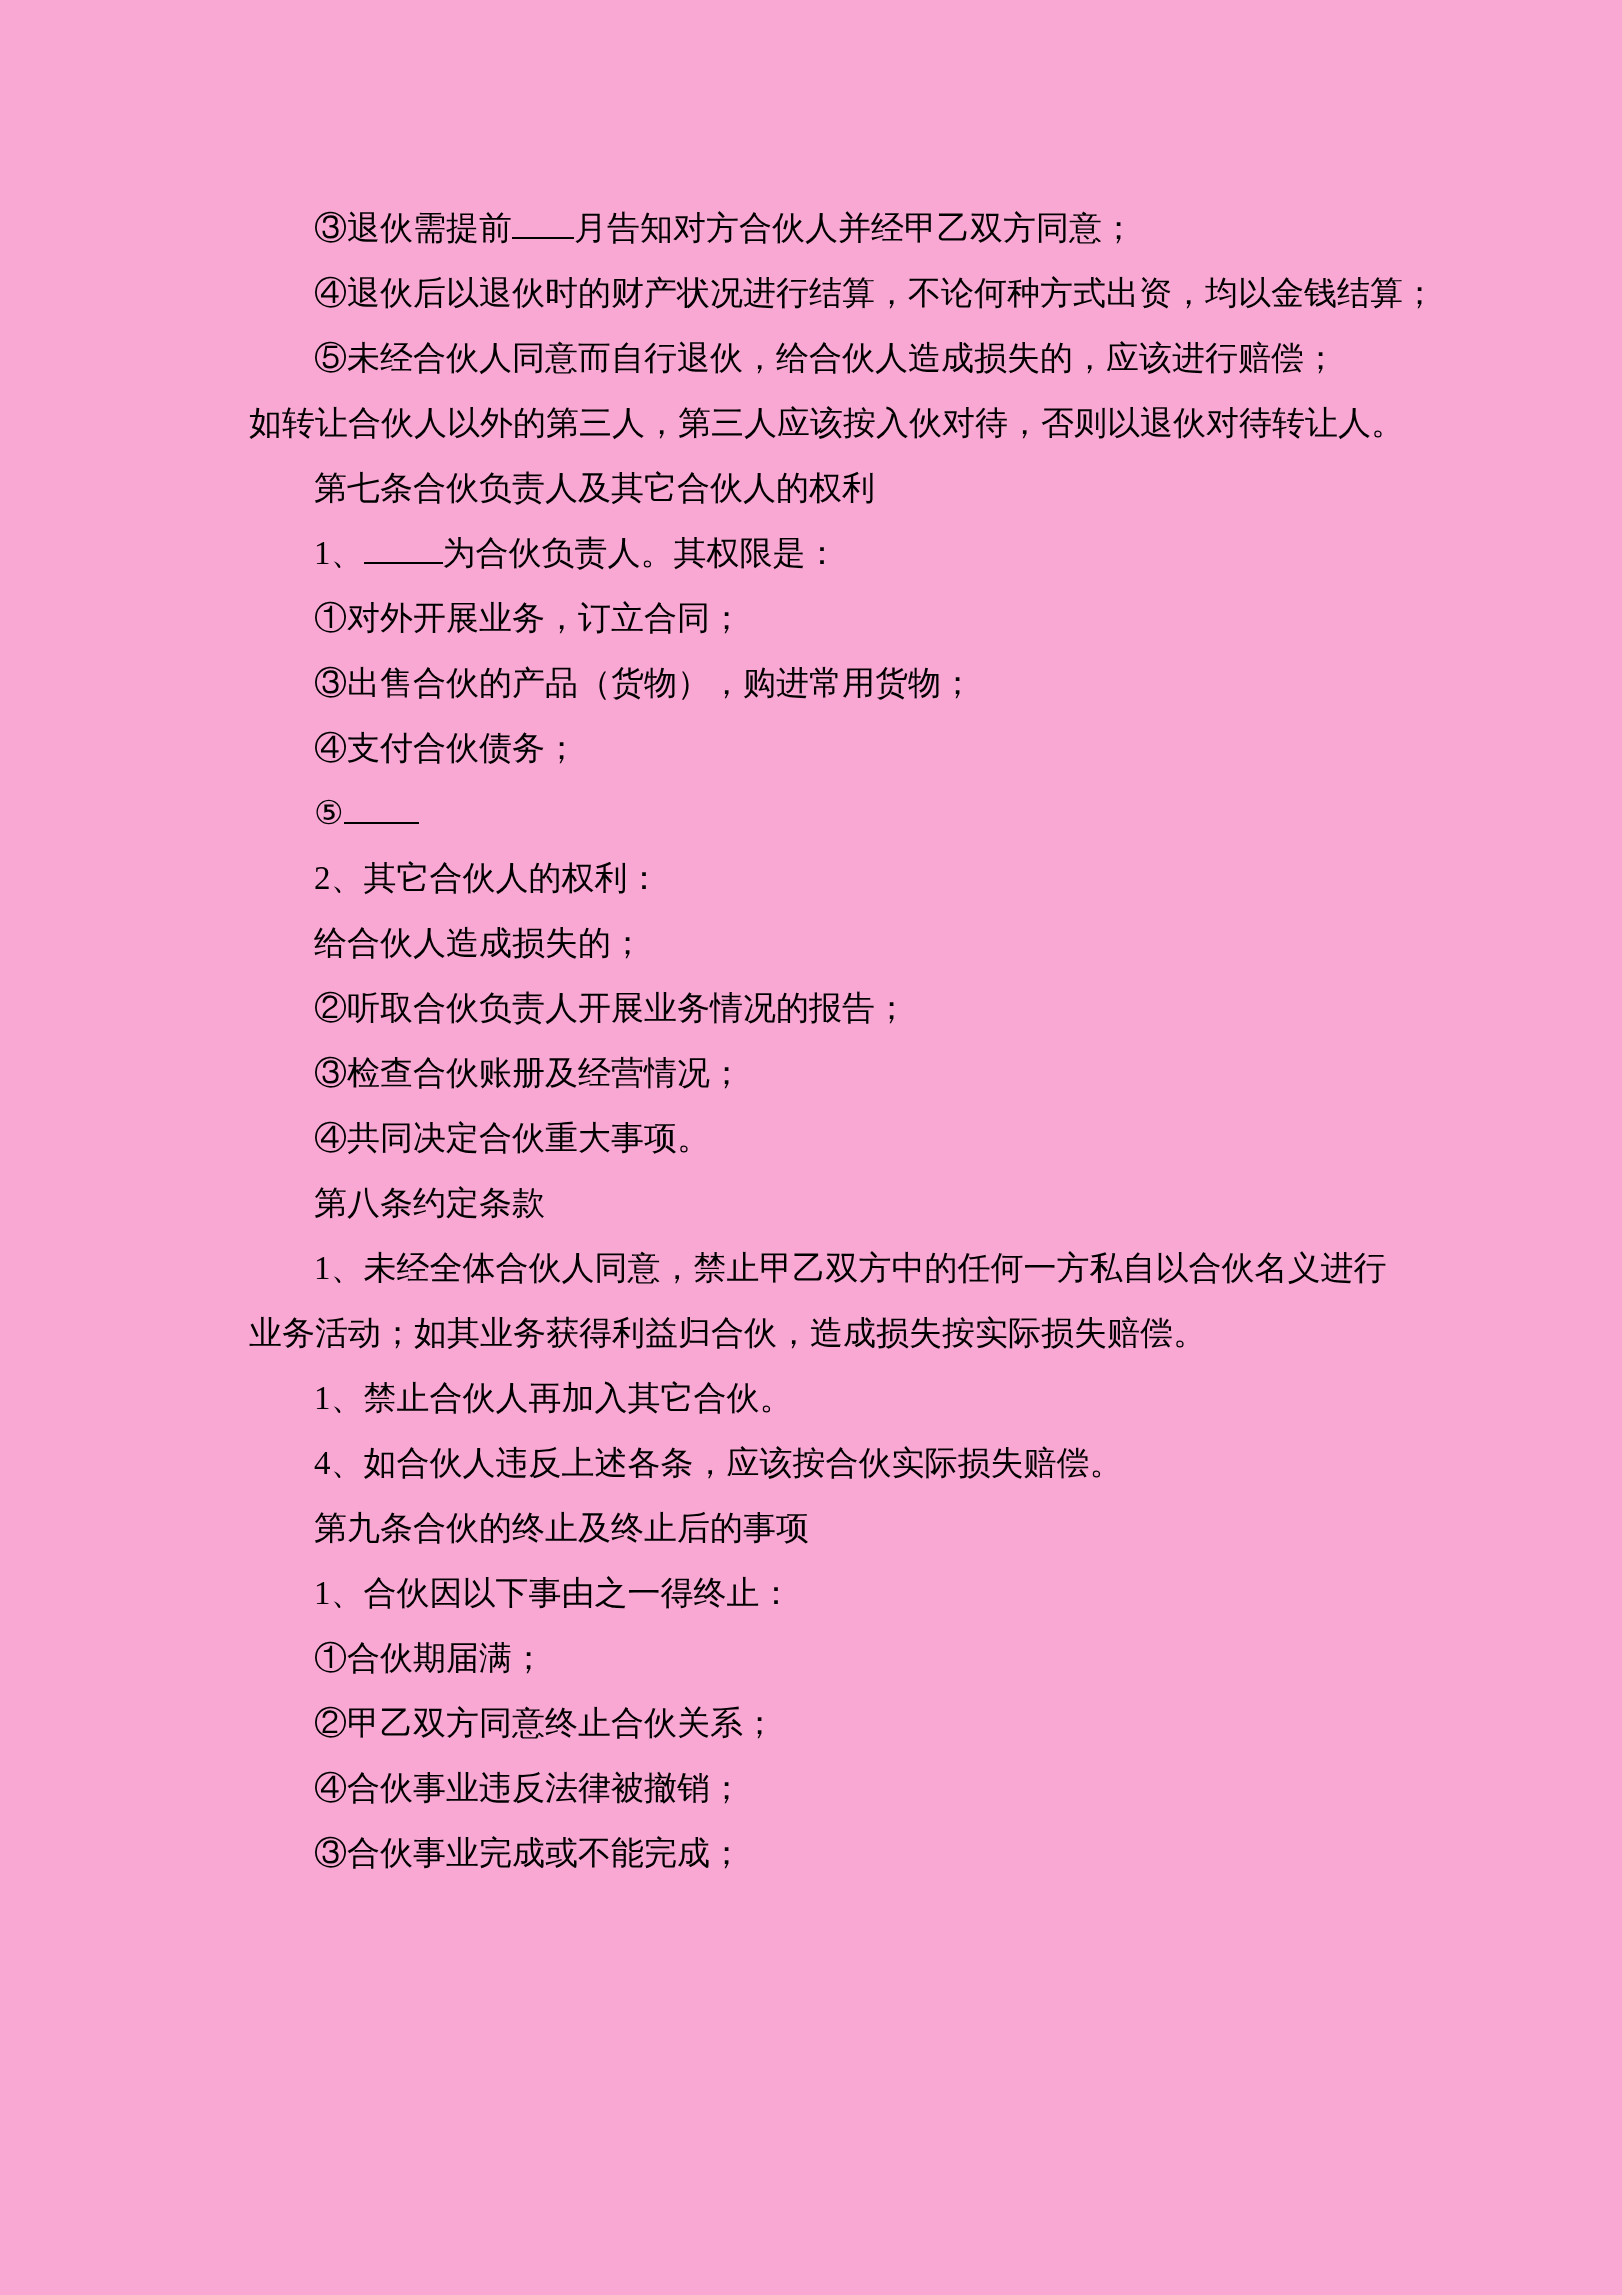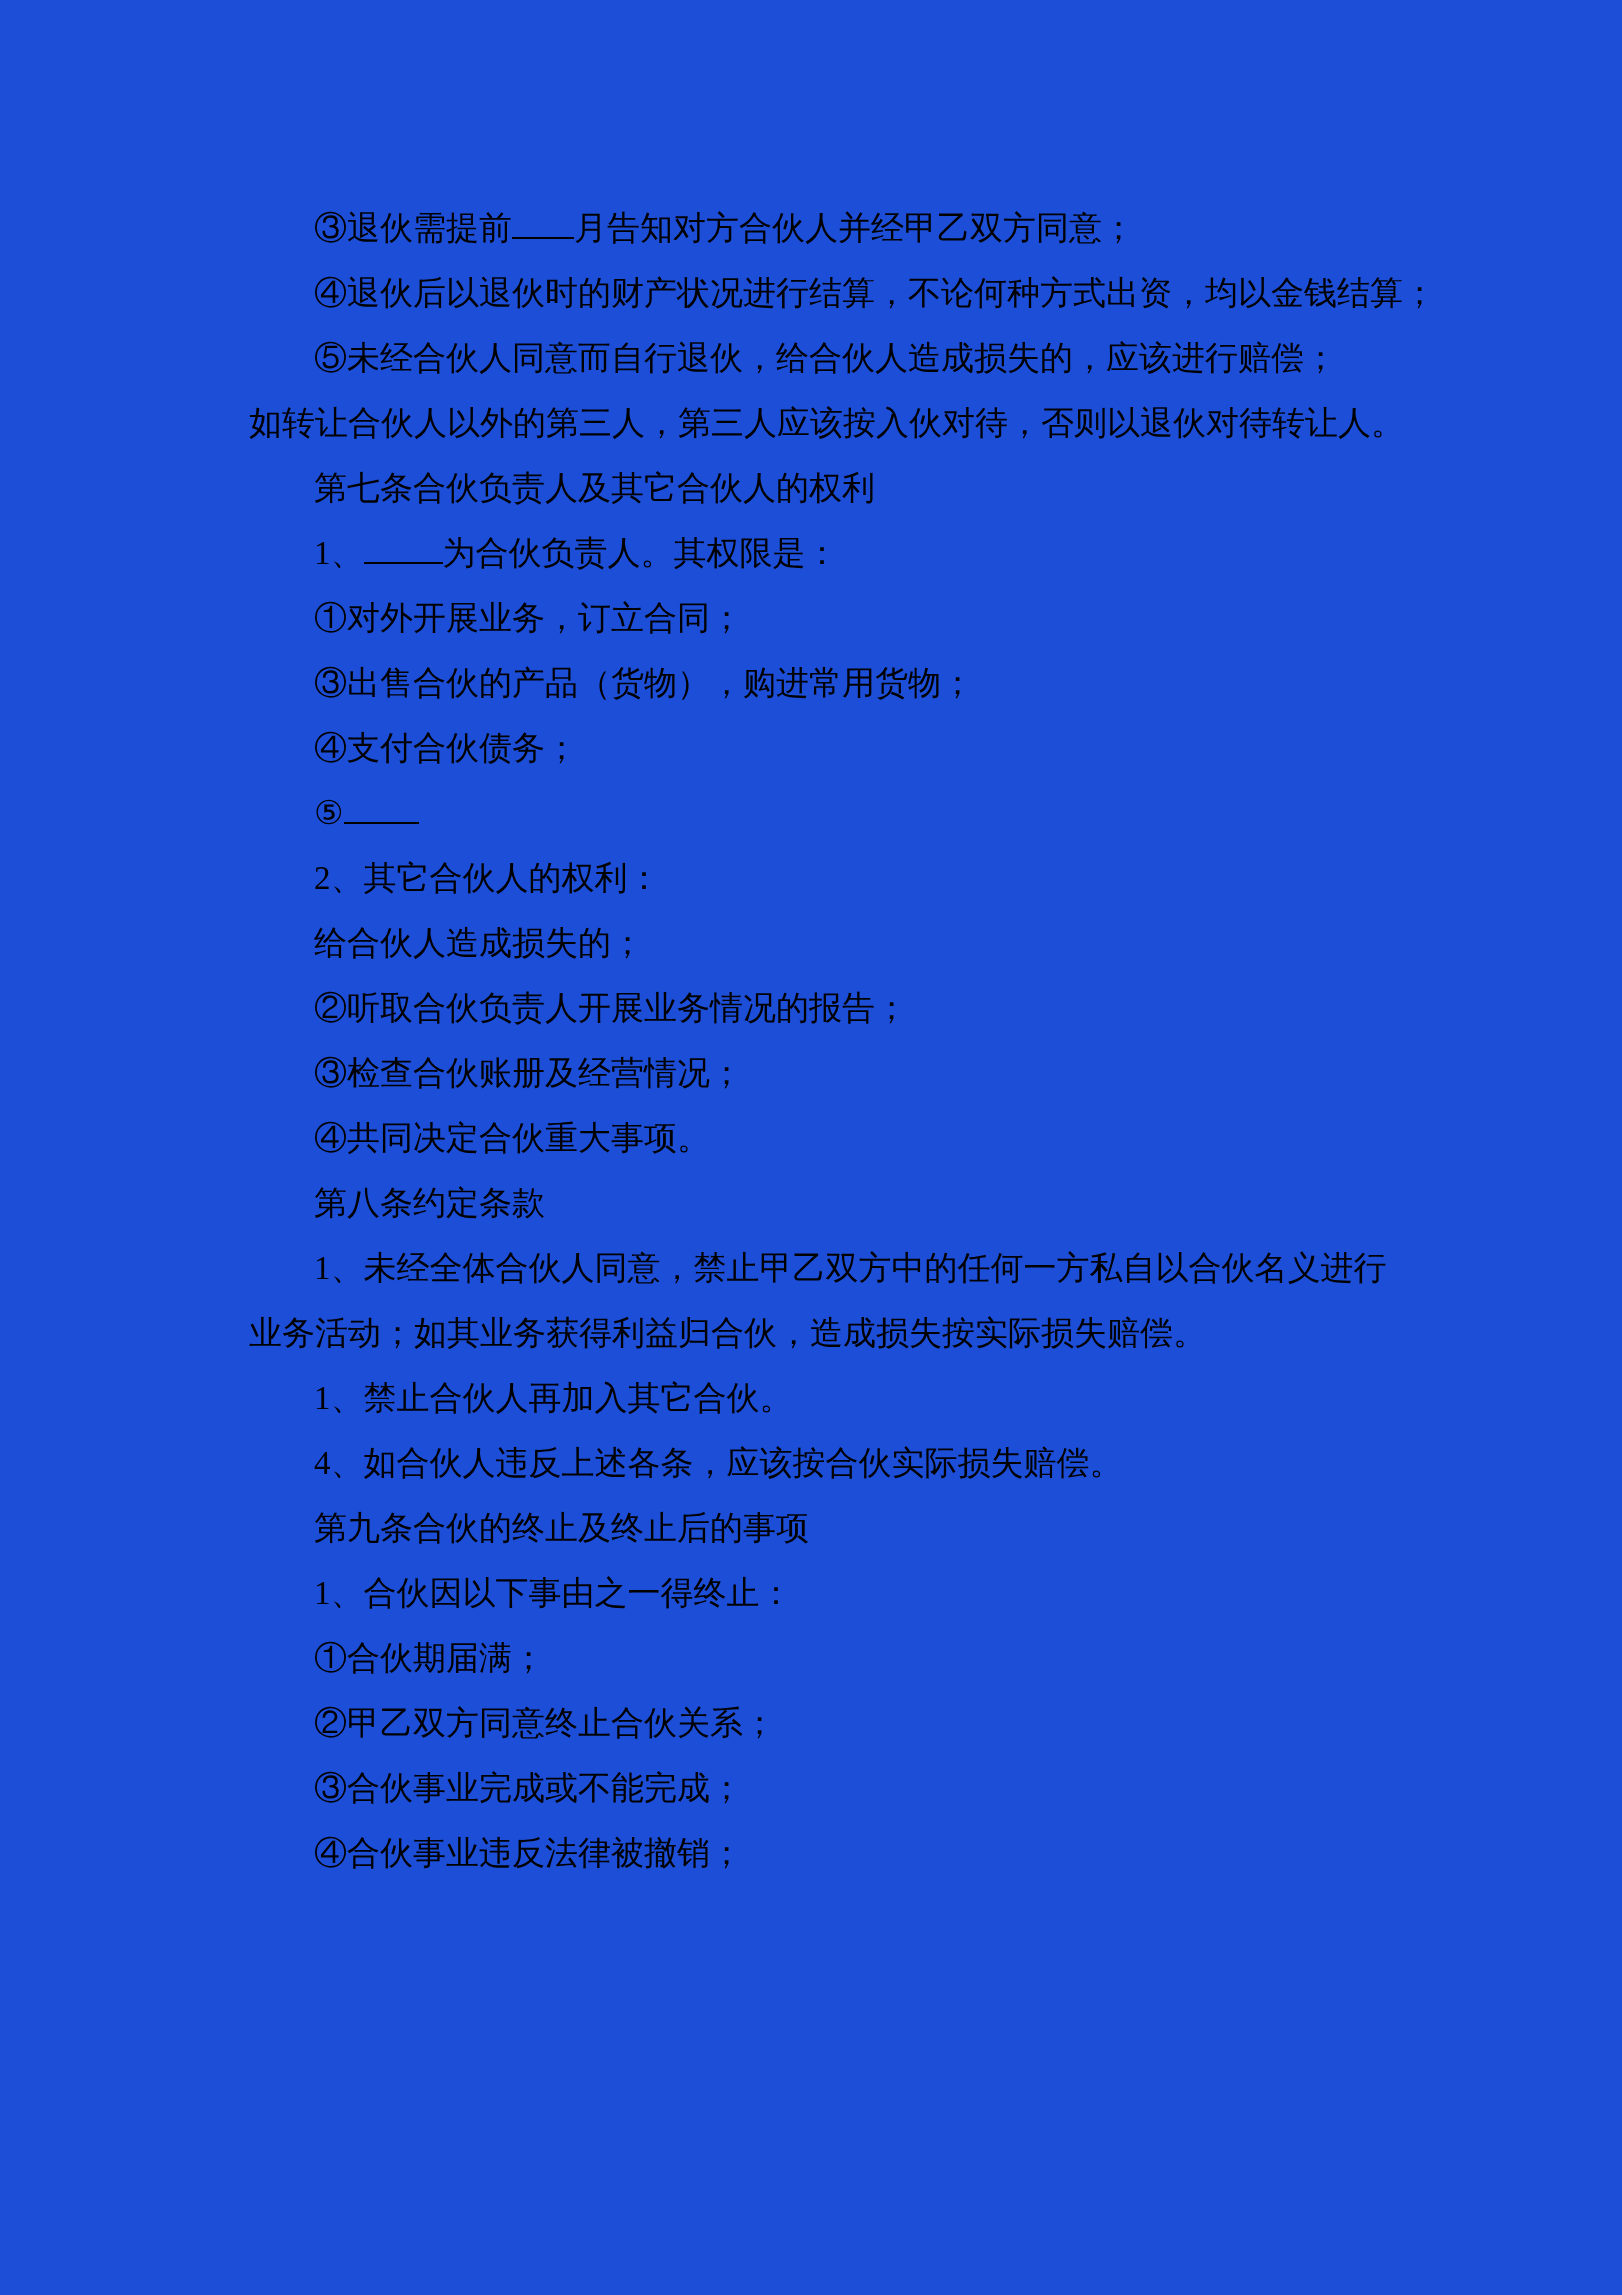--- a/index.html
+++ b/index.html
@@ -4,21 +4,21 @@
 <style>
   html, body {
     margin: 0;
     padding: 0;
     background: #ffffff;
   }
   .page {
     position: relative;
     width: 1623px;
     height: 2295px;
-    background: #1d4ed8;
+    background: #f9a8d4;
     overflow: hidden;
   }
   .content {
     position: absolute;
     left: 249px;
     top: 196px;
     width: 1158px;
     font-family: "Liberation Serif", "DejaVu Serif", serif;
     font-size: 33px;
     line-height: 65px;
@@ -60,17 +60,17 @@
       <div class="line indent"><span>④共同决定合伙重大事项。</span></div>
       <div class="line indent"><span>第八条约定条款</span></div>
       <div class="line indent"><span>1、未经全体合伙人同意，禁止甲乙双方中的任何一方私自以合伙名义进行</span></div>
       <div class="line"><span>业务活动；如其业务获得利益归合伙，造成损失按实际损失赔偿。</span></div>
       <div class="line indent"><span>1、禁止合伙人再加入其它合伙。</span></div>
       <div class="line indent"><span>4、如合伙人违反上述各条，应该按合伙实际损失赔偿。</span></div>
       <div class="line indent"><span>第九条合伙的终止及终止后的事项</span></div>
       <div class="line indent"><span>1、合伙因以下事由之一得终止：</span></div>
       <div class="line indent"><span>①合伙期届满；</span></div>
       <div class="line indent"><span>②甲乙双方同意终止合伙关系；</span></div>
+      <div class="line indent"><span>④合伙事业违反法律被撤销；</span></div>
       <div class="line indent"><span>③合伙事业完成或不能完成；</span></div>
-      <div class="line indent"><span>④合伙事业违反法律被撤销；</span></div>
     </div>
 </div>
 
 
 </body></html>

